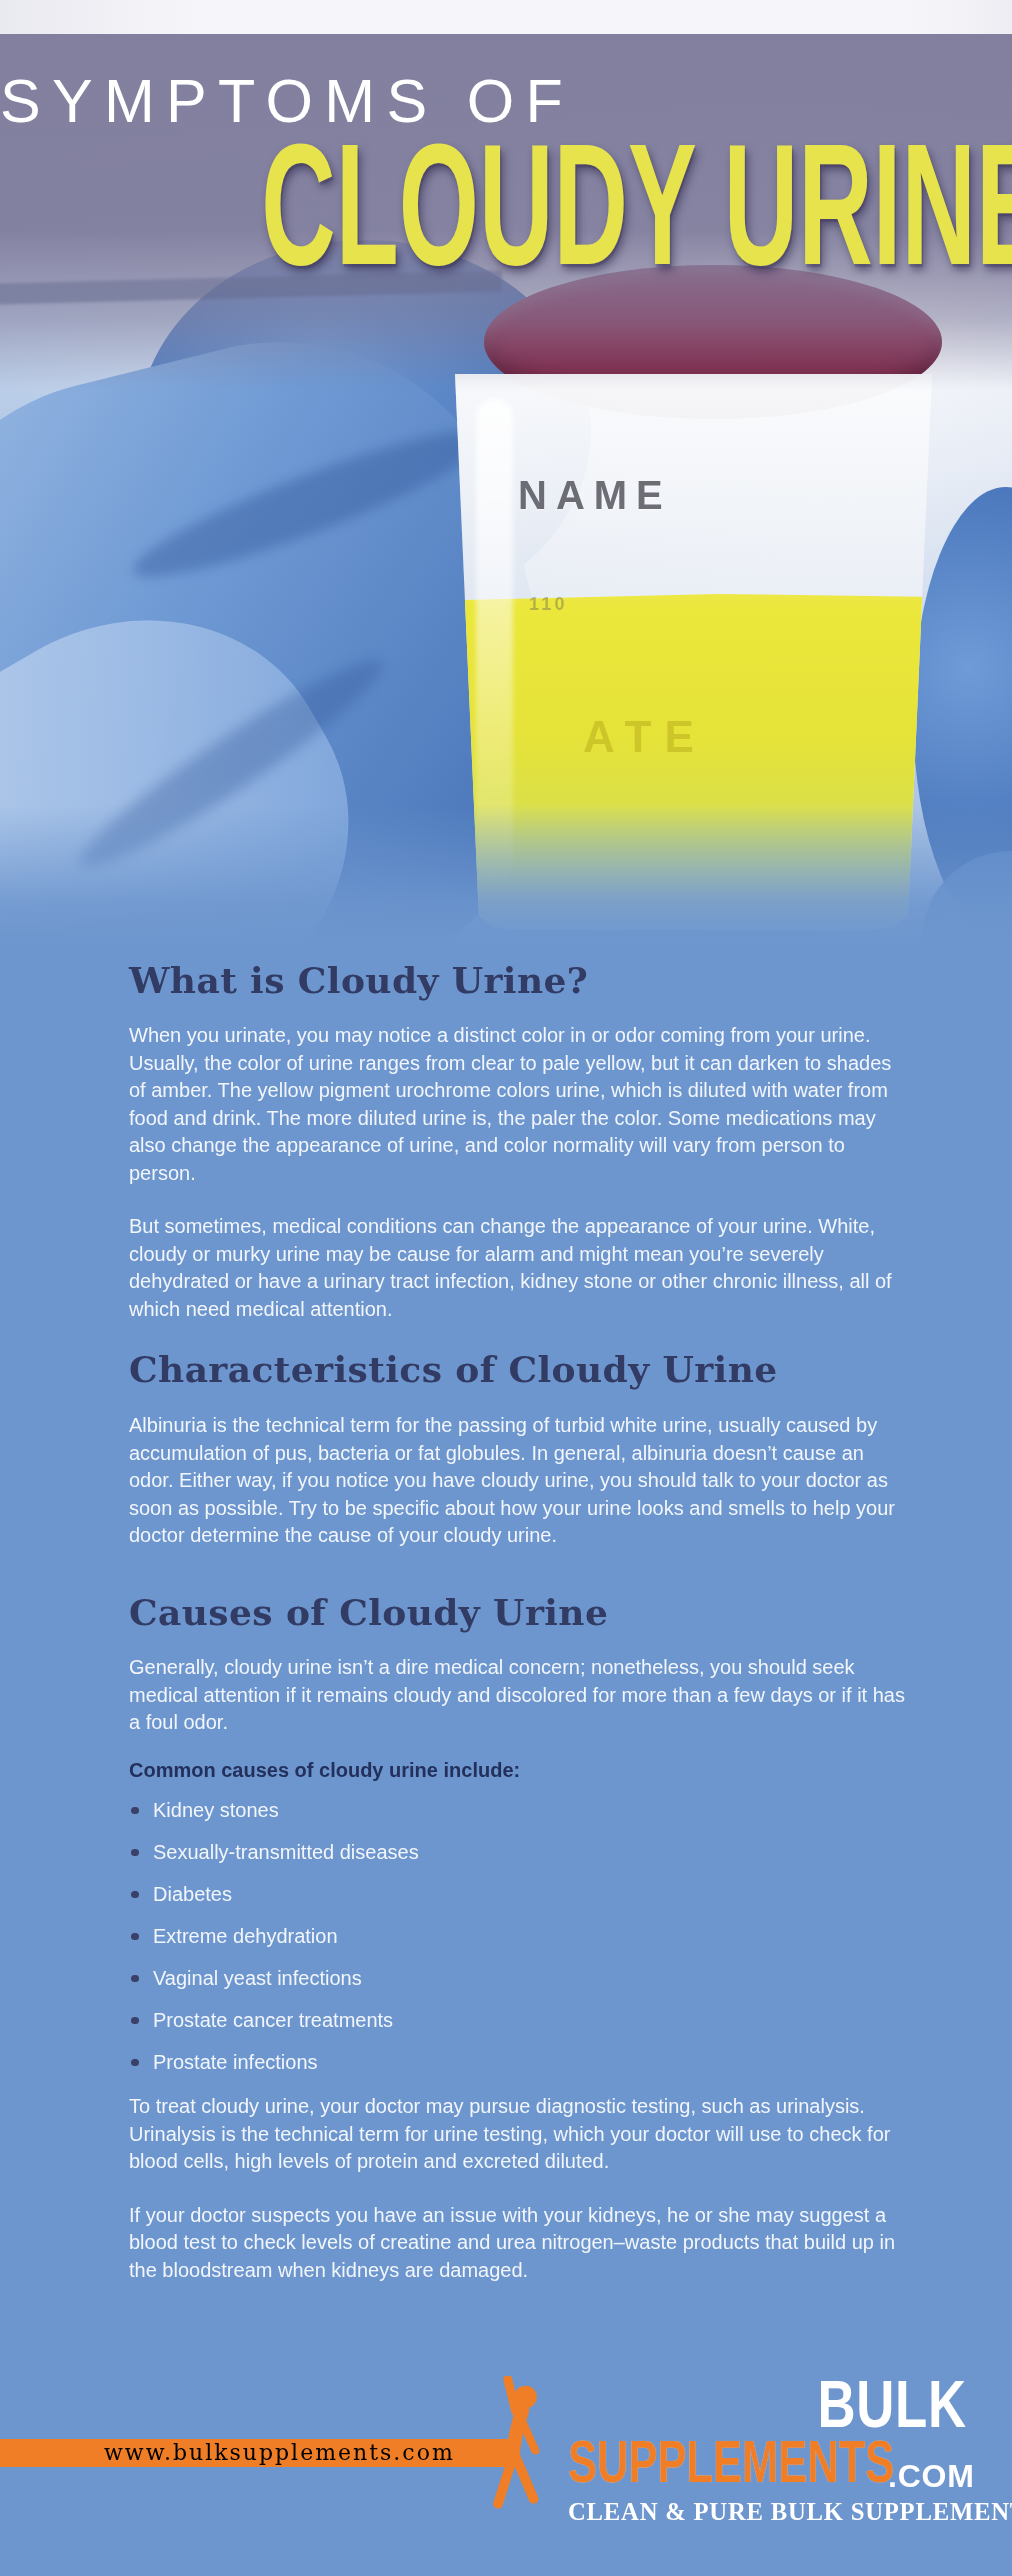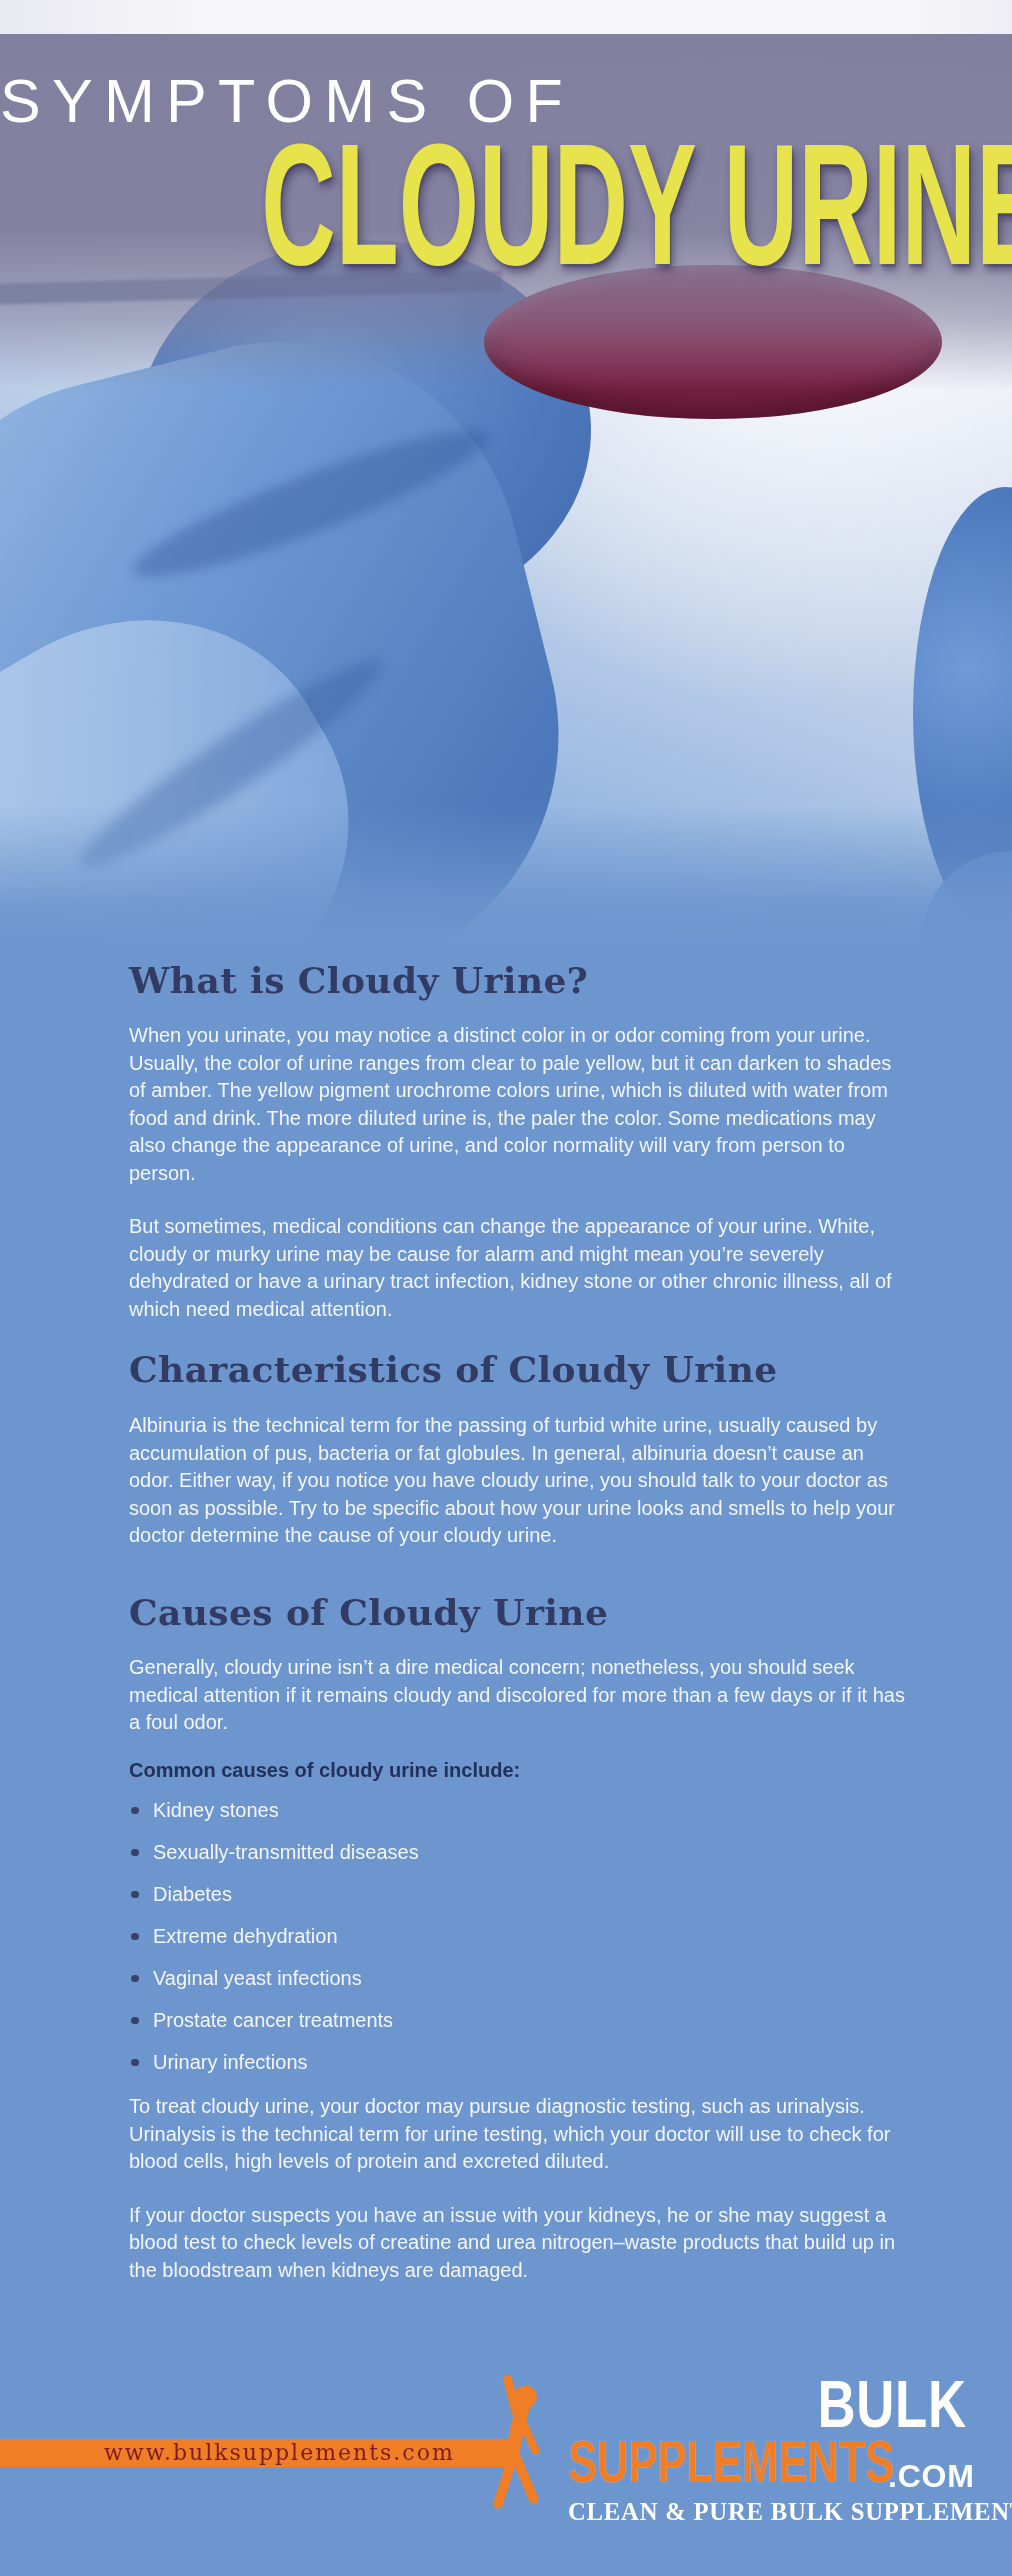--- a/index.html
+++ b/index.html
@@ -153,21 +153,21 @@
     background:#3a4067;
   }
   
   .url-bar{
     position:absolute;left:0;top:2439px;width:510px;height:27.5px;
     background:#f07e26;
   }
   .url-bar .url{
     position:absolute;left:104px;top:50%;transform:translateY(-52%);
     font-family:"DejaVu Serif", serif;
-    font-size:22px;letter-spacing:2px;color:#7f1d1d;white-space:nowrap;
+    font-size:22px;letter-spacing:2px;color:#000000;white-space:nowrap;
   }
   .brand{position:absolute;left:485px;top:2374px;width:485px;height:146px;text-align:right;}
   .brand-figure{position:absolute;left:0;top:1.6px;}
   .brand-text{position:absolute;left:83px;top:0;}
   .brand-line1{
     font-size:66px;line-height:.92;font-weight:bold;color:#ffffff;
     transform:scaleX(.80);transform-origin:0 0;letter-spacing:0.8px;white-space:nowrap;
   }
   .brand-line2-row{position:relative;height:53px;margin-top:1.6px;}
   .brand-line2{
@@ -198,20 +198,28 @@
     <div class="shape glove-dome"></div>
     <div class="shape glove-palm"></div>
     <div class="shape glove-fold"></div>
     <div class="shape glove-crease-1"></div>
     <div class="shape glove-crease-2"></div>
     <div class="shape glove-edge-top"></div>
     <div class="shape glove-finger-right"></div>
     <div class="shape glove-finger-corner"></div>
 
     <div class="cup-cap"></div>
+    <div class="cup-body">
+      <div class="cup-liquid"></div>
+      <div class="cup-frost"></div>
+      <div class="cup-shine"></div>
+      <div class="cup-name">NAME</div>
+      <div class="cup-volume">110</div>
+      <div class="cup-date">ATE</div>
+    </div>
 
     <div class="header-overlay"></div>
     <div class="hero-bottom-fade"></div>
 
     <div class="kicker">SYMPTOMS OF</div>
     <div class="big-title-wrap">
       <span class="big-title">CLOUDY URINE</span>
     </div>
   </div>
 
@@ -229,21 +237,21 @@
 
     <div class="list-intro">Common causes of cloudy urine include:</div>
 
     <ul class="causes">
       <li><span class="dot"></span><span>Kidney stones</span></li>
       <li><span class="dot"></span><span>Sexually-transmitted diseases</span></li>
       <li><span class="dot"></span><span>Diabetes</span></li>
       <li><span class="dot"></span><span>Extreme dehydration</span></li>
       <li><span class="dot"></span><span>Vaginal yeast infections</span></li>
       <li><span class="dot"></span><span>Prostate cancer treatments</span></li>
-      <li><span class="dot"></span><span>Urinary infections</span></li>
+      <li><span class="dot"></span><span>Prostate infections</span></li>
     </ul>
 
     <p style="margin-top:19.4px">To treat cloudy urine, your doctor may pursue diagnostic testing, such as urinalysis. Urinalysis is the technical term for urine testing, which your doctor will use to check for blood cells, high levels of protein and excreted diluted.</p>
     <p class="gap">If your doctor suspects you have an issue with your kidneys, he or she may suggest a blood test to check levels of creatine and urea nitrogen–waste products that build up in the bloodstream when kidneys are damaged.</p>
   </div>
 
   <div class="url-bar">
     <span class="url">www.bulksupplements.com</span>
   </div>
 

